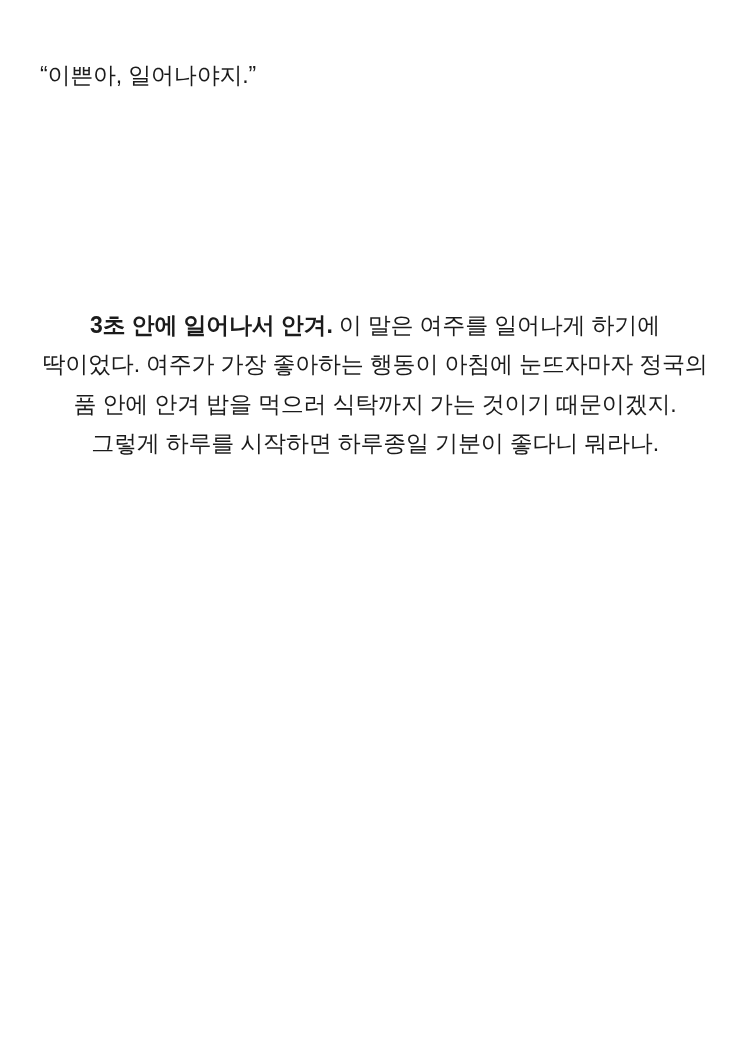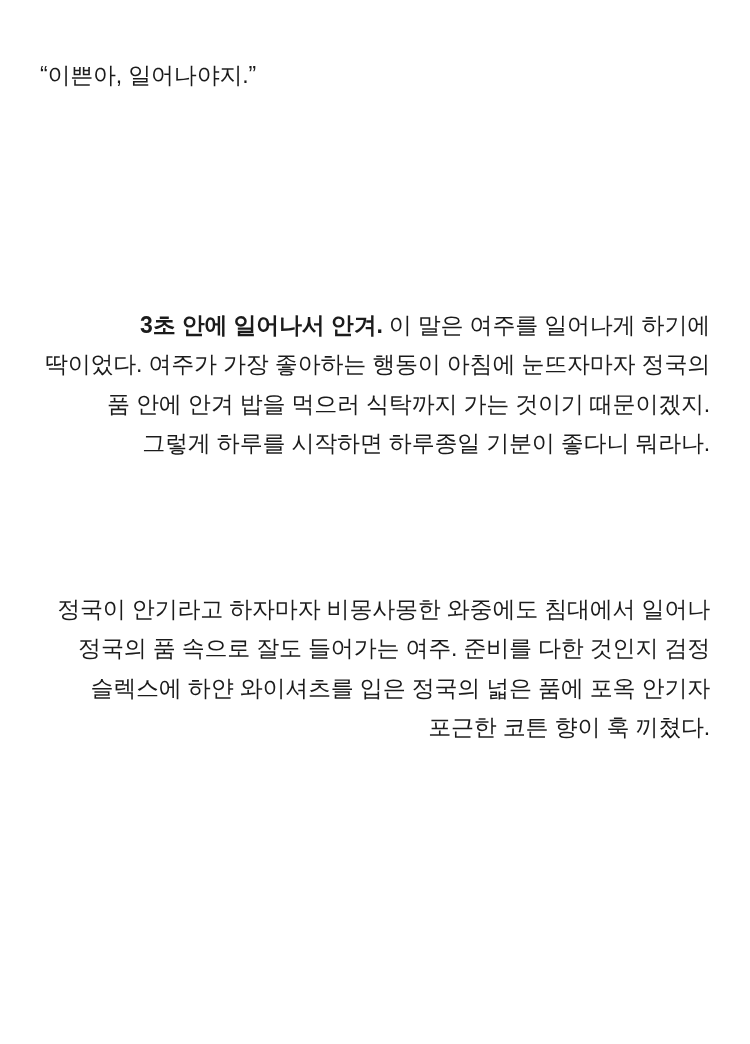--- a/index.html
+++ b/index.html
@@ -29,34 +29,33 @@
     margin: 0;
     word-break: keep-all;
   }
   .gap-sm { height: 62px; }
   .gap-md { height: 148px; }
   .gap-lg { height: 126px; }
   .bold-lead {
     font-weight: bold;
   }
   .body-block {
-    text-align: right;
+    text-align: center;
   }
 </style>
 </head>
 <body>
 
 <div class="page">
 
   <p class="para">“이쁜아, 일어나야지.”</p>
 
   <div class="gap-sm"></div>
 
 
   <div class="gap-md"></div>
 
   <p class="para body-block"><span class="bold-lead">3초 안에 일어나서 안겨.</span><span> 이 말은 여주를 일어나게 하기에 딱이었다. 여주가 가장 좋아하는 행동이 아침에 눈뜨자마자 정국의 품 안에 안겨 밥을 먹으러 식탁까지 가는 것이기 때문이겠지. 그렇게 하루를 시작하면 하루종일 기분이 좋다니 뭐라나.</span></p>
 
   <div class="gap-lg"></div>
 
-  <p class="para body-block">정국이 안기라고 하자마자 비몽사몽한 와중에도 침대에서 일어나 정국의 품 속으로 잘도 들어가는 여주. 준비를 다한 것인지 검정 슬렉스에 하얀 와이셔츠를 입은 정국의 넓은 품에 포옥 안기자 포근한 코튼 향이 훅 끼쳤다.</p>
 
 </div>
 
 </body></html>

